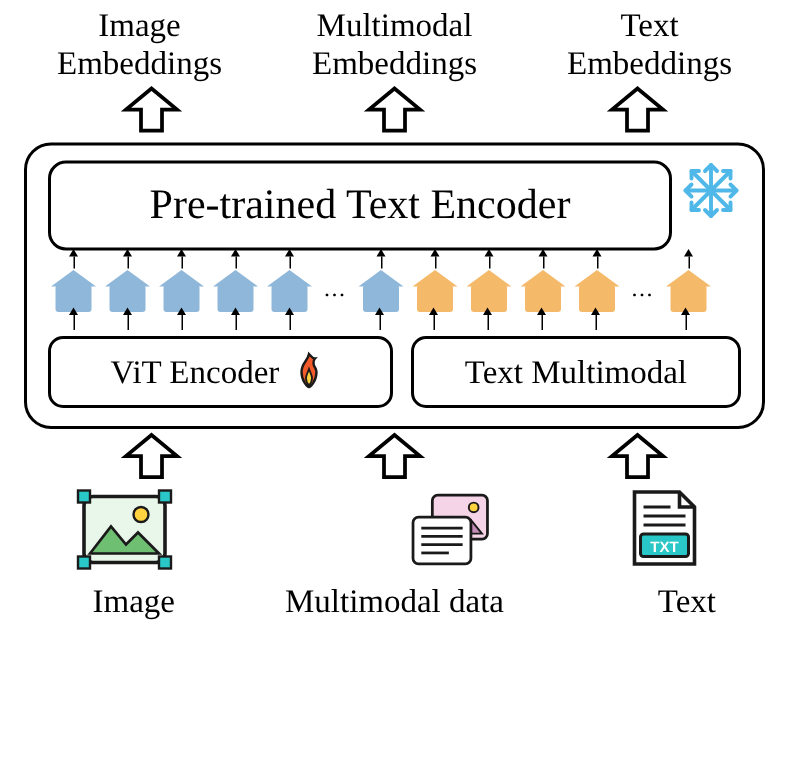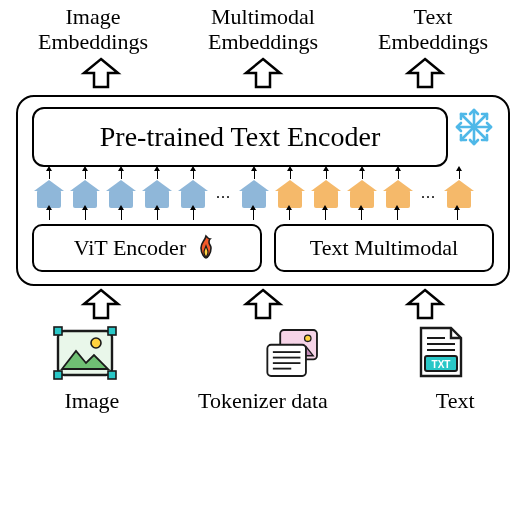--- a/index.html
+++ b/index.html
@@ -345,21 +345,21 @@
         <rect x="22" y="4" width="40" height="32" rx="4" fill="#f6d4e7" stroke="#1a1a1a" stroke-width="2"></rect>
         <circle cx="52" cy="13" r="3.5" fill="#ffd23f" stroke="#1a1a1a" stroke-width="1.4"></circle>
         <path d="M26 32 L36 20 L44 28 L50 22 L58 32 Z" fill="#c48bb7" stroke="#1a1a1a" stroke-width="1.4"></path>
         <rect x="8" y="20" width="42" height="34" rx="4" fill="#fff" stroke="#1a1a1a" stroke-width="2"></rect>
         <line x1="14" y1="28" x2="44" y2="28" stroke="#1a1a1a" stroke-width="2"></line>
         <line x1="14" y1="34" x2="44" y2="34" stroke="#1a1a1a" stroke-width="2"></line>
         <line x1="14" y1="40" x2="44" y2="40" stroke="#1a1a1a" stroke-width="2"></line>
         <line x1="14" y1="46" x2="34" y2="46" stroke="#1a1a1a" stroke-width="2"></line>
       </svg>
     </div>
-    <div class="input-label">Tokenizer data</div>
+    <div class="input-label">Multimodal data</div>
   </div>
 
   <div class="input-col">
     <div class="icon-box">
       <svg width="56" height="58" viewBox="0 0 56 58">
         <path d="M8 4 L38 4 L48 14 L48 52 L8 52 Z" fill="#fff" stroke="#1a1a1a" stroke-width="2.4"></path>
         <path d="M38 4 L38 14 L48 14" fill="none" stroke="#1a1a1a" stroke-width="2.4"></path>
         <line x1="14" y1="14" x2="32" y2="14" stroke="#1a1a1a" stroke-width="2"></line>
         <line x1="14" y1="20" x2="42" y2="20" stroke="#1a1a1a" stroke-width="2"></line>
         <line x1="14" y1="26" x2="42" y2="26" stroke="#1a1a1a" stroke-width="2"></line>

